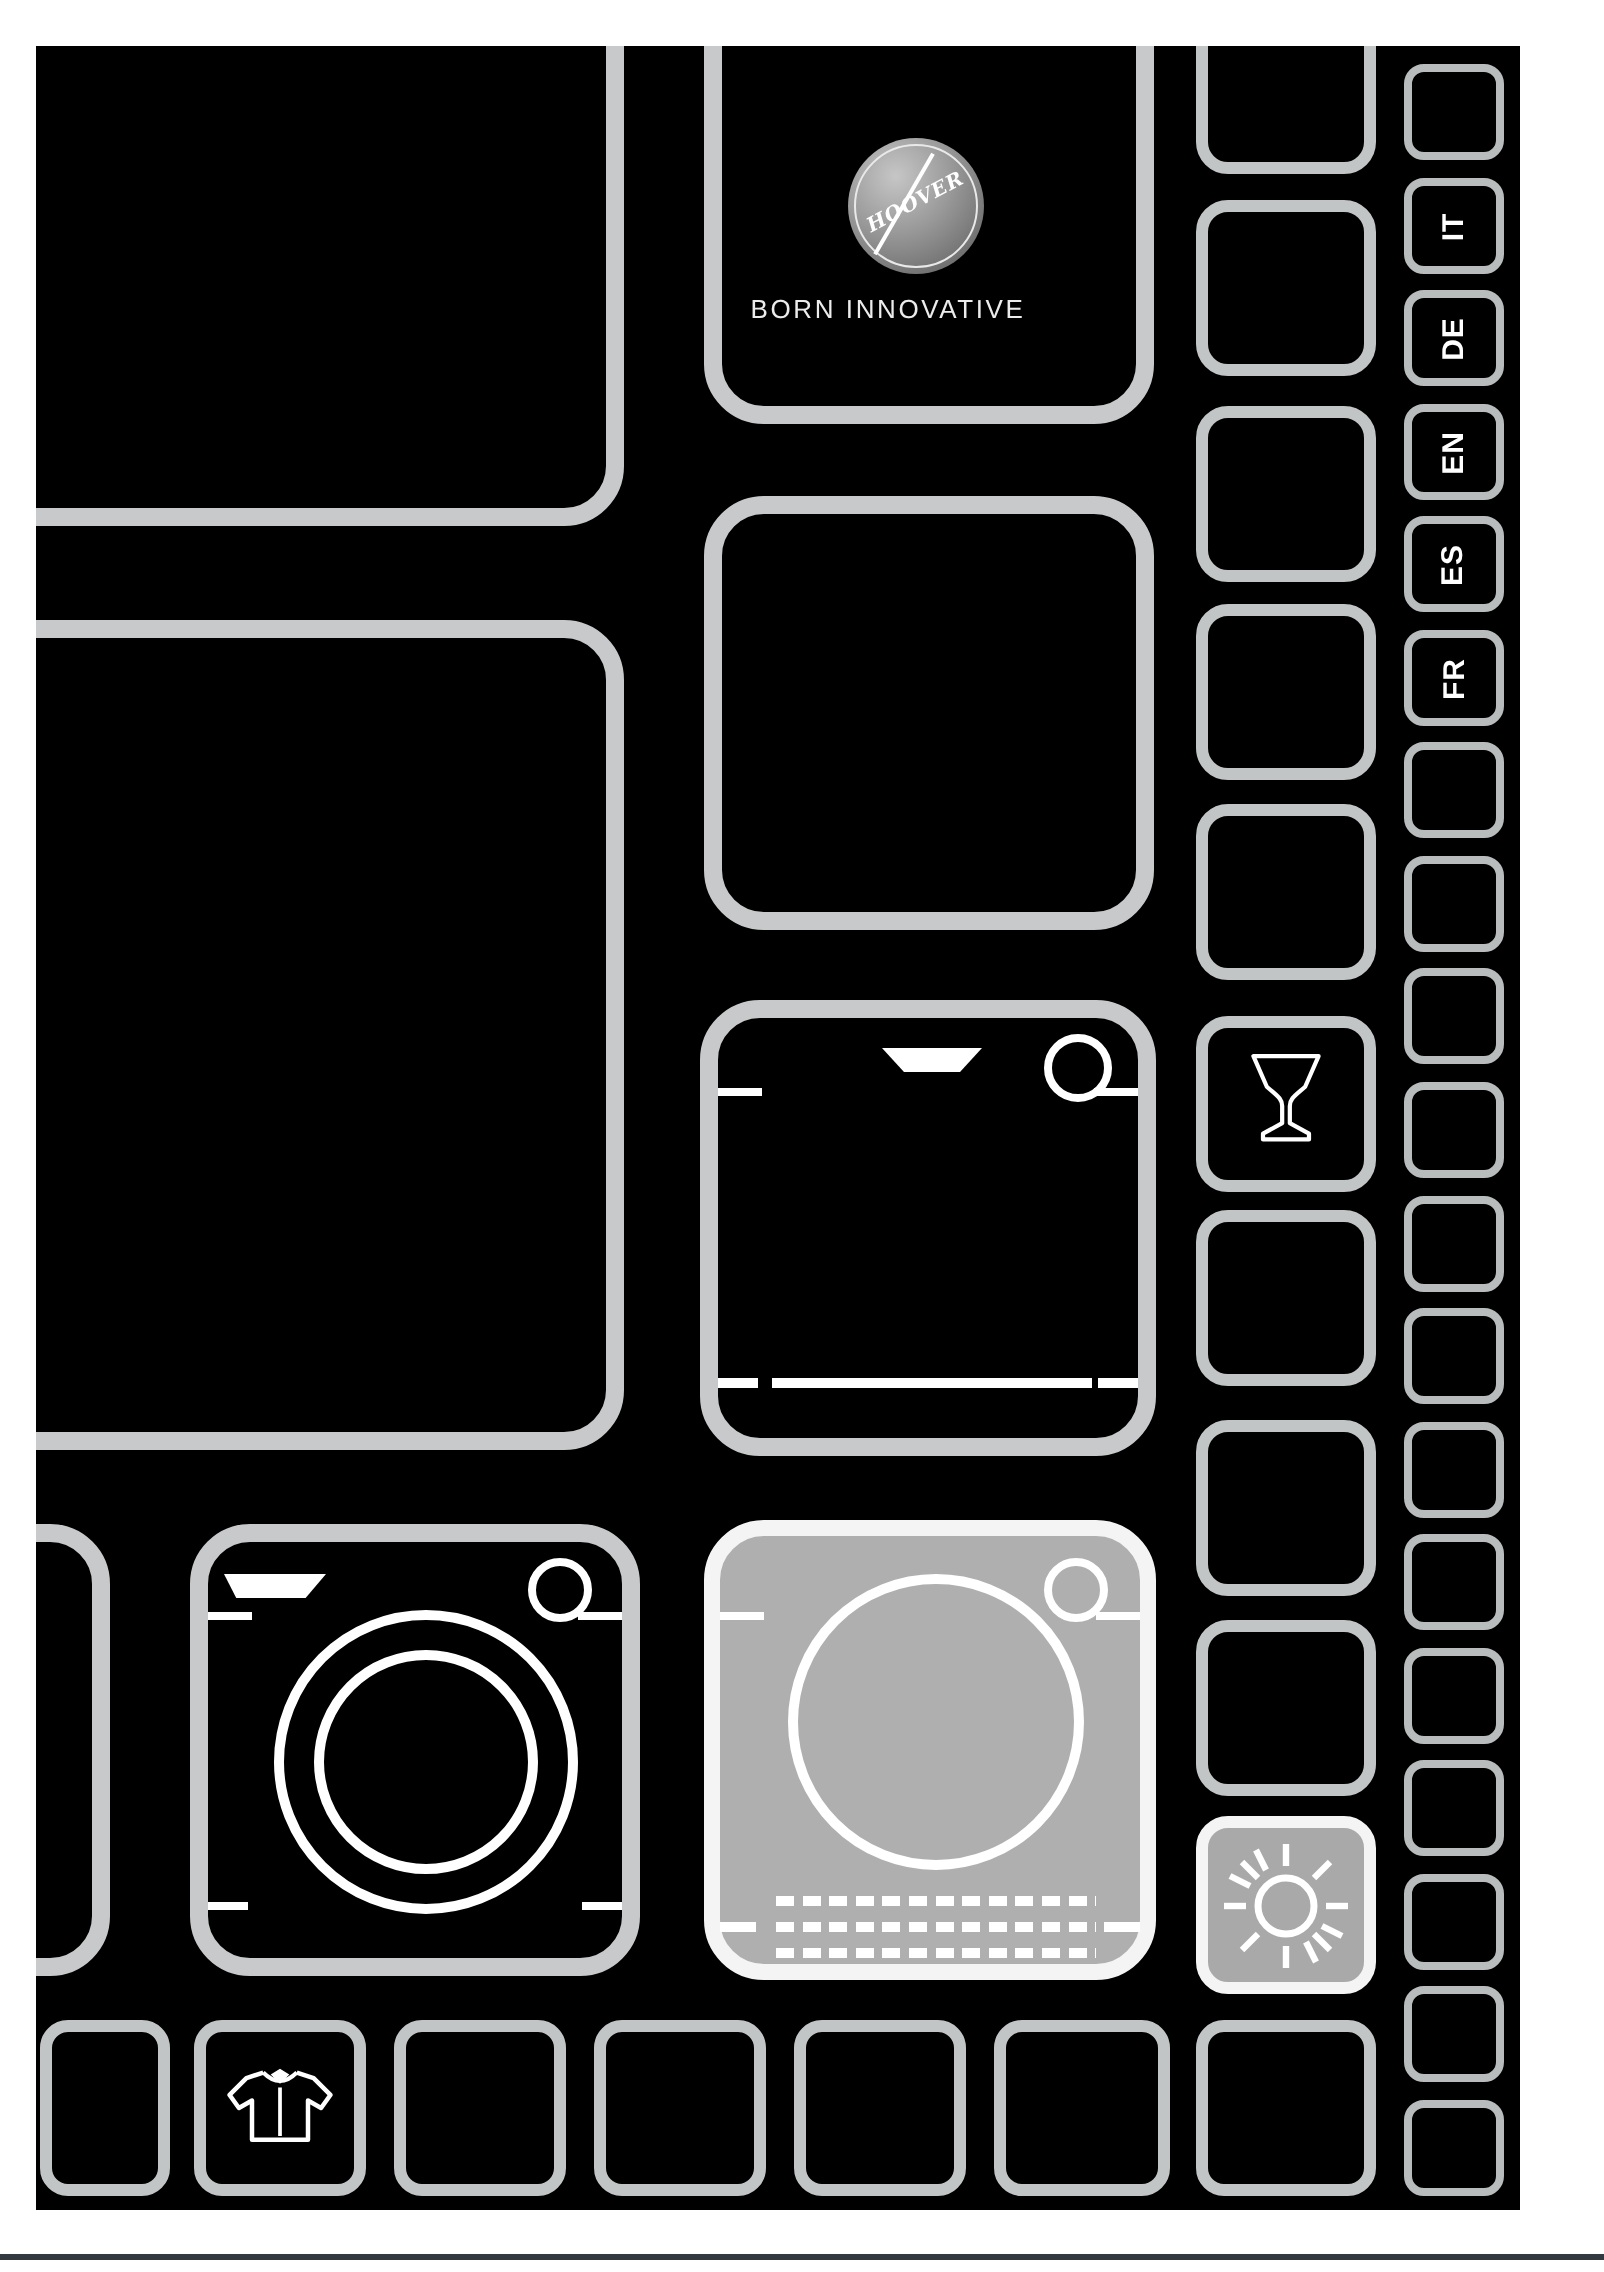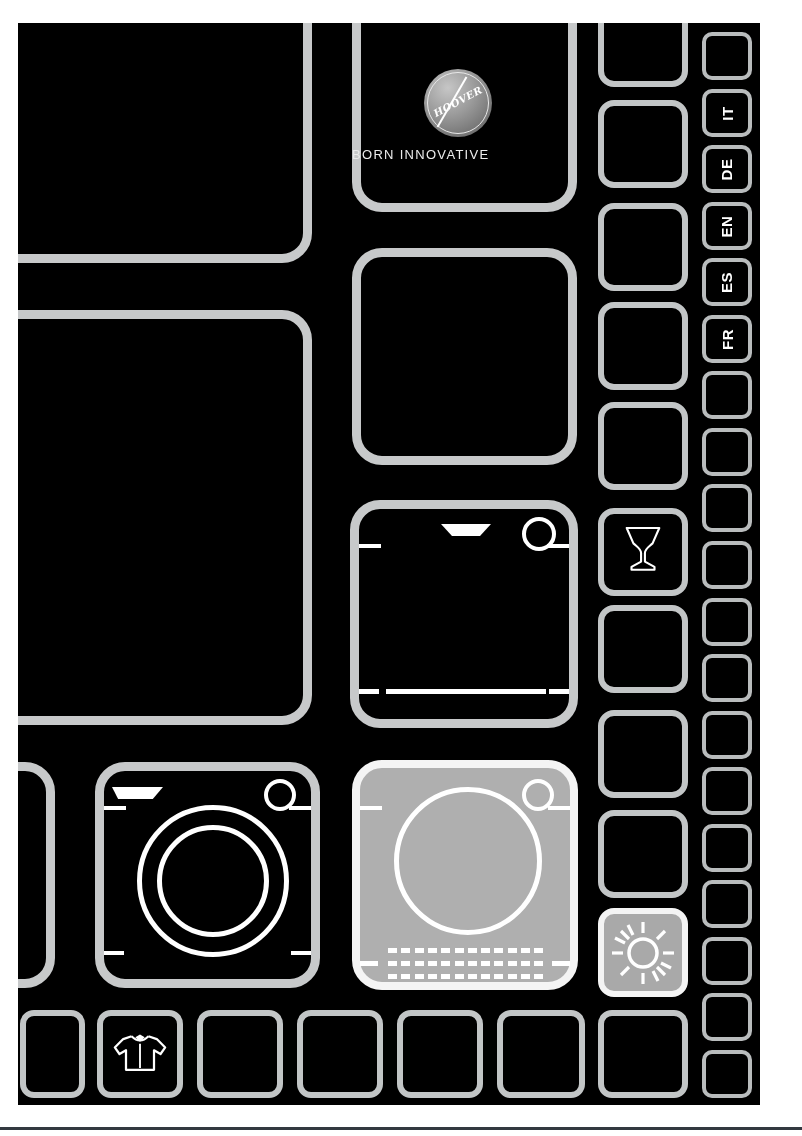--- a/index.html
+++ b/index.html
@@ -25,21 +25,21 @@
        repeating-linear-gradient(to right, transparent 0 9px, #afafaf 9px 13.3px),
        repeating-linear-gradient(to bottom, #fff 0 5px, transparent 5px 13px);}
   
   .logo{position:absolute;width:68px;height:68px;border-radius:50%;
         background:radial-gradient(circle at 35% 28%, #c6c6c6 0%, #9a9a9a 42%, #585858 100%);}
   .logo-ring{position:absolute;inset:3px;border:1.5px solid #e9e9e9;border-radius:50%;}
   .logo-slash{position:absolute;left:27px;top:4px;width:2px;height:58px;background:#fff;transform:rotate(30deg);}
   .logo-word{position:absolute;left:0;top:27px;width:68px;text-align:center;color:#fff;
         font-family:"DejaVu Serif", serif;font-style:italic;font-weight:bold;font-size:10px;
         letter-spacing:.5px;transform:rotate(-28deg);}
-  .tagline{position:absolute;left:334px;top:124px;width:184px;color:#ececec;
+  .tagline{position:absolute;left:334px;top:124px;width:184px;text-align:center;color:#ececec;
         font-size:13px;letter-spacing:1.3px;}
   .footer-line{position:absolute;left:0;top:1127px;width:802px;height:3px;background:#333940;}
   svg{display:block;}
 </style>
 </head>
 <body>
 
 <div id="page">
   <div id="cover">
 

